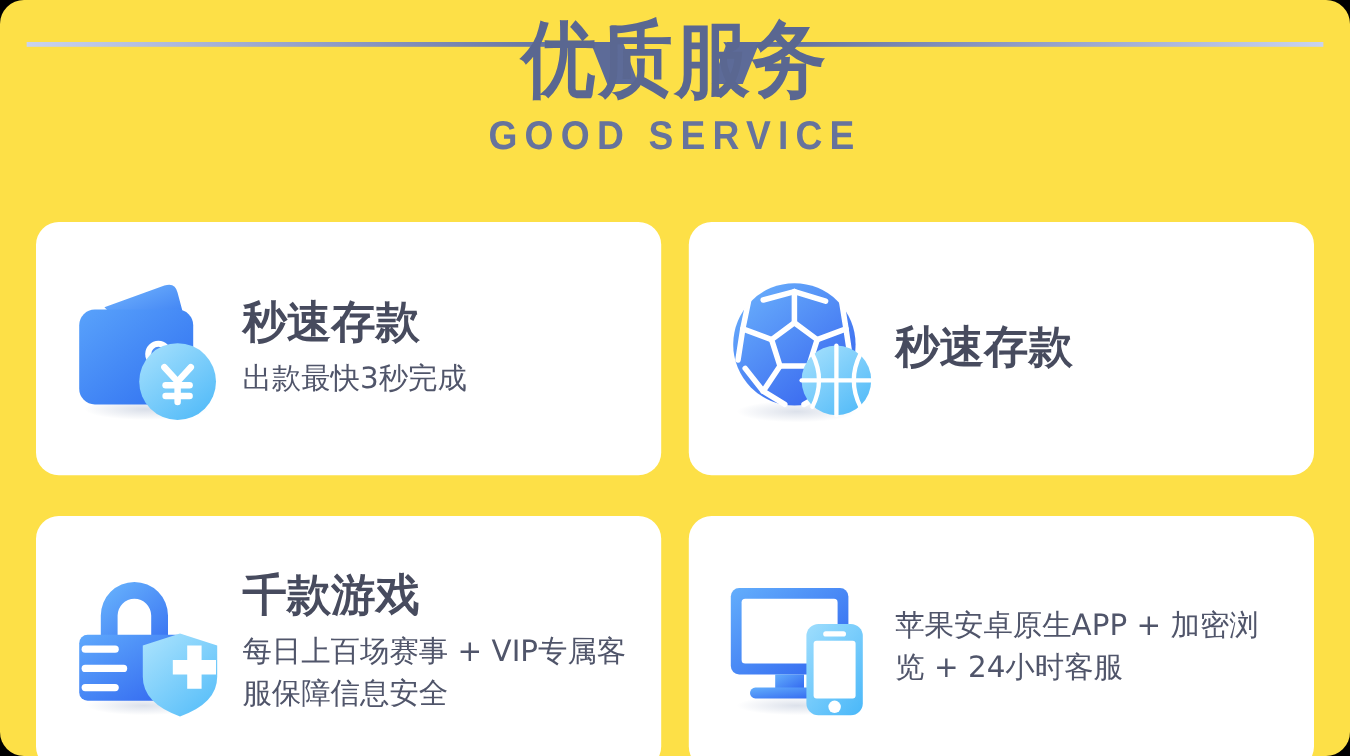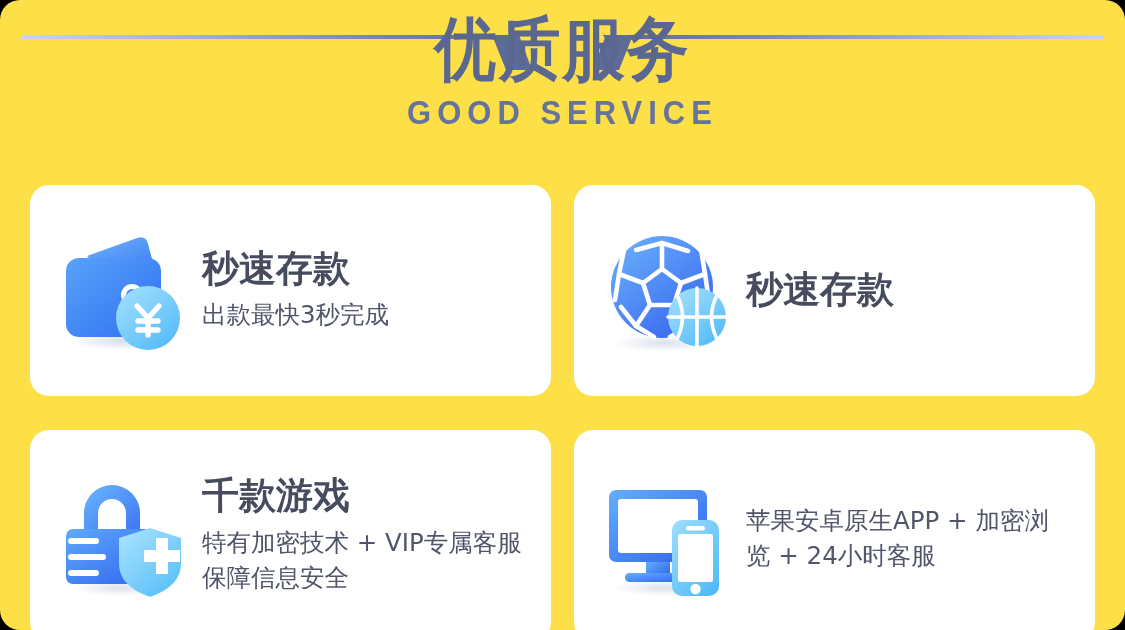--- a/index.html
+++ b/index.html
@@ -248,21 +248,21 @@
             <path d="M11 69 H36"></path>
             <path d="M11 85 H43"></path>
             <path d="M11 101 H36"></path>
           </g>
           <path d="M90 56 L121 66 V92 q0 22 -31 33 q-31 -11 -31 -33 V66 Z" fill="url(#l3)"></path>
           <path d="M84 78 h12 V66 h12 v12 h12 v12 h-12 v12 h-12 v-12 h-12 Z" fill="#ffffff"></path>
         </svg>
       </div>
       <div class="txt">
         <div class="c-title">千款游戏</div>
-        <div class="c-desc">特有加密技术 + VIP专属客服保障信息安全</div>
+        <div class="c-desc">每日上百场赛事 + VIP专属客服保障信息安全</div>
       </div>
     </div>
 
     <div class="card card-4">
       <div class="icon-box">
         <svg viewBox="0 0 128 128">
           <defs>
             <linearGradient id="m1" x1="0" y1="0" x2="1" y2="1">
               <stop offset="0" stop-color="#63aefc"></stop>
               <stop offset="1" stop-color="#2f63ef"></stop>

